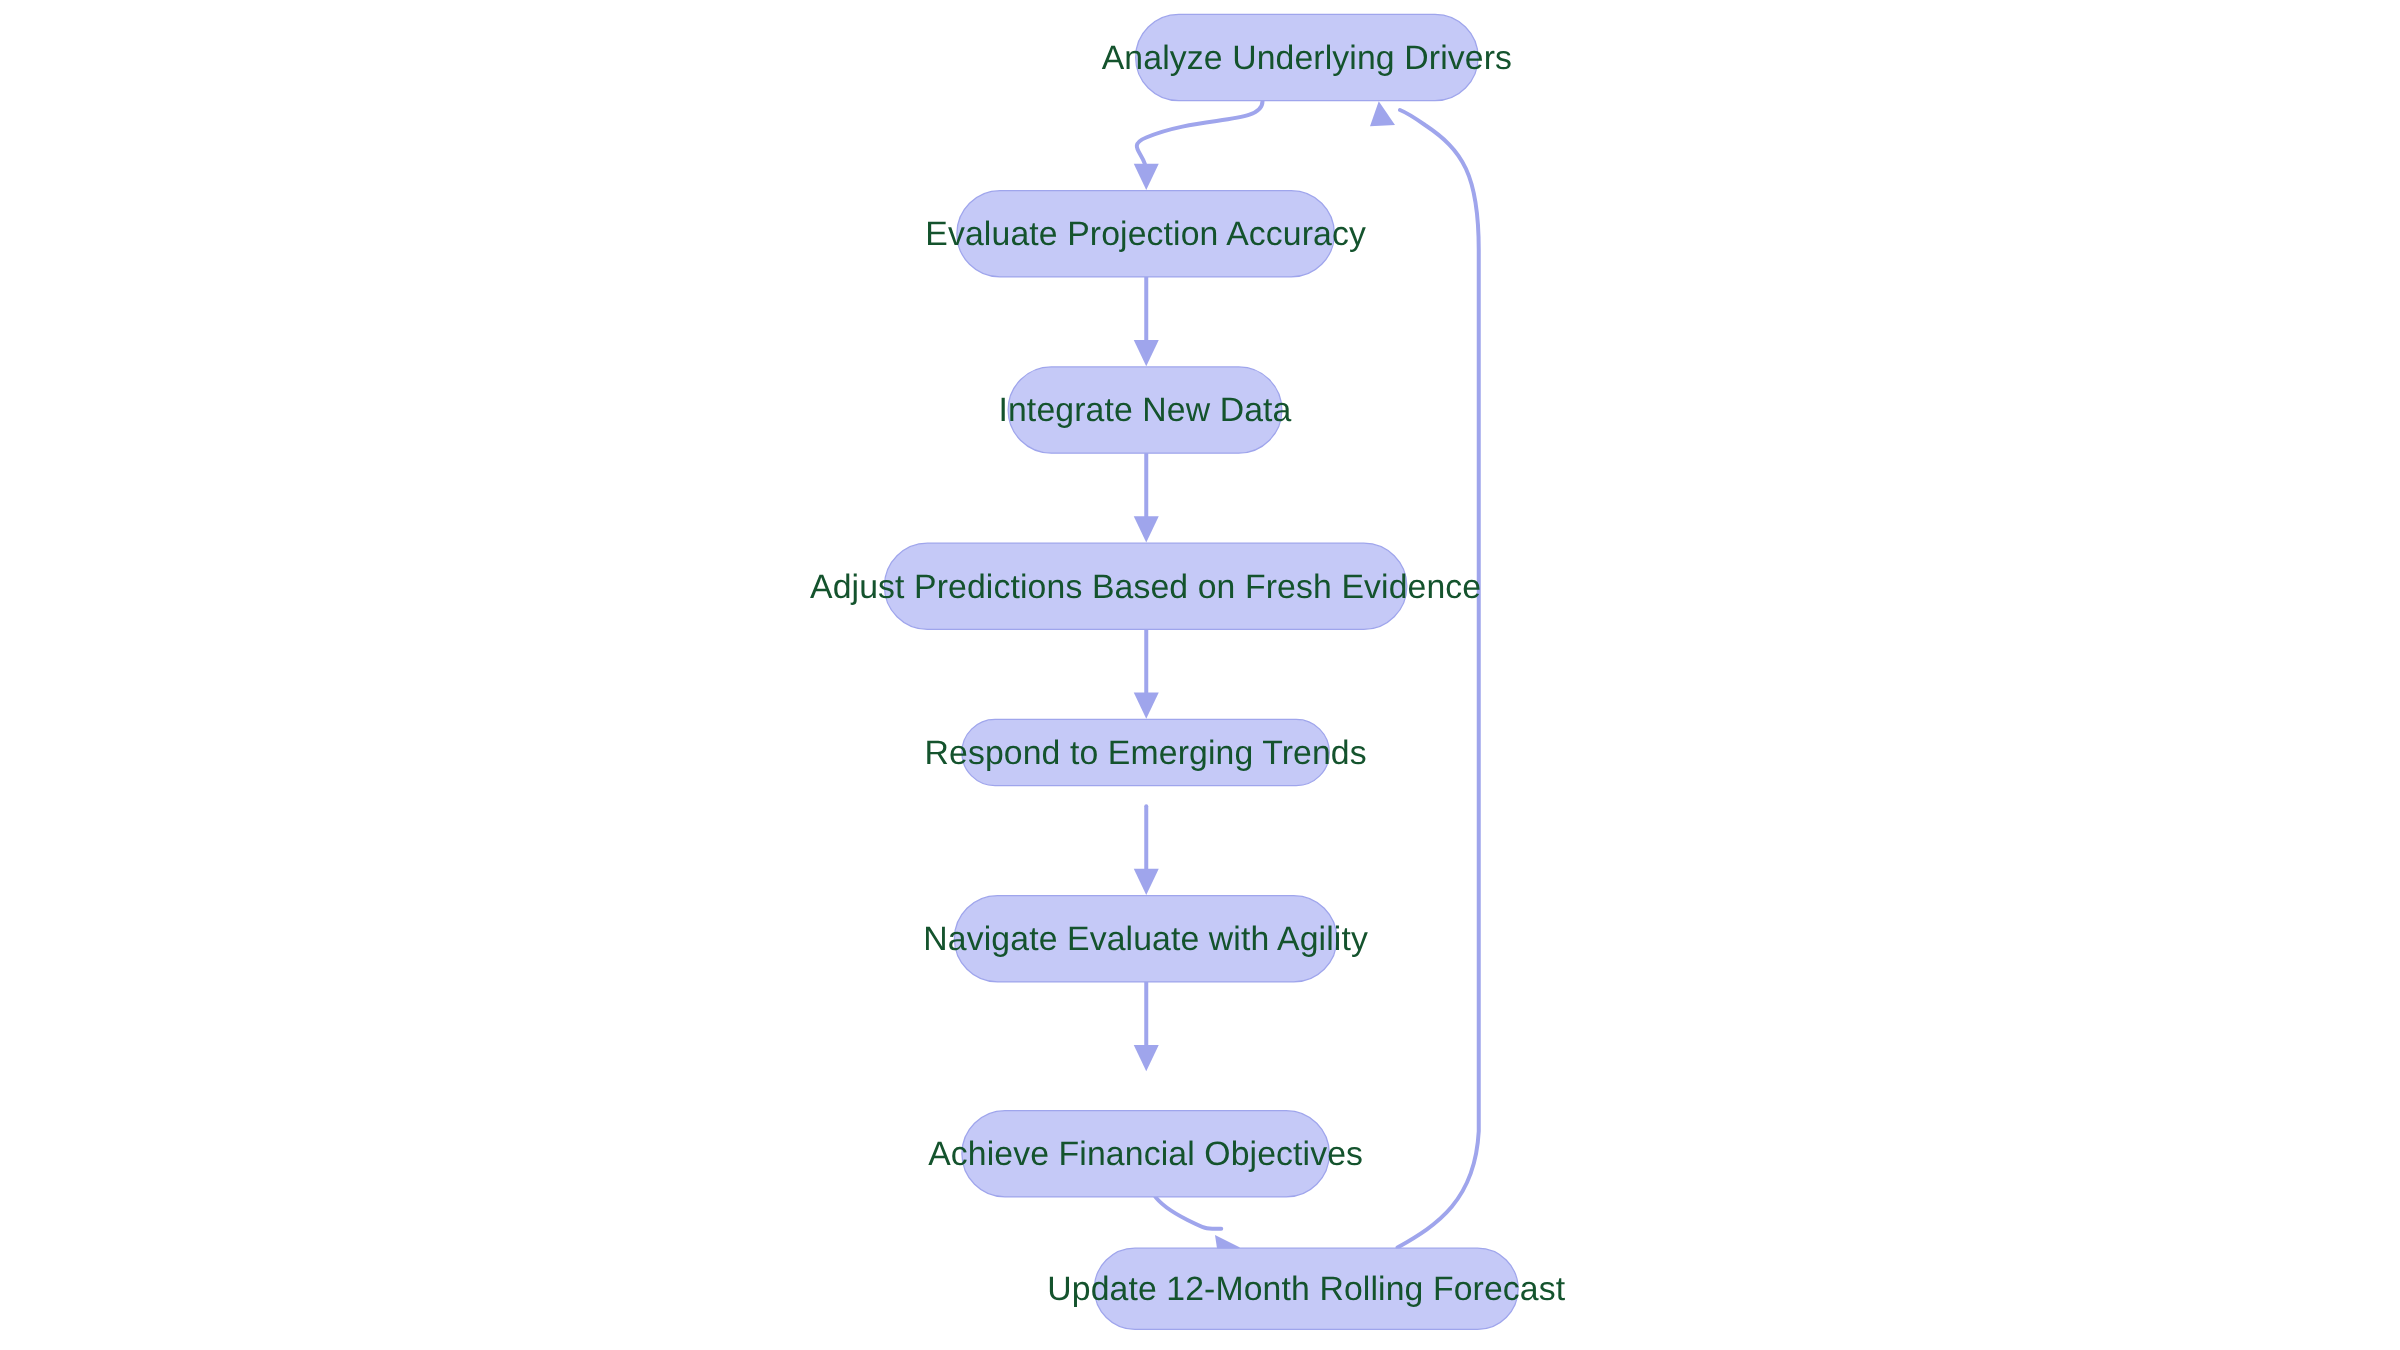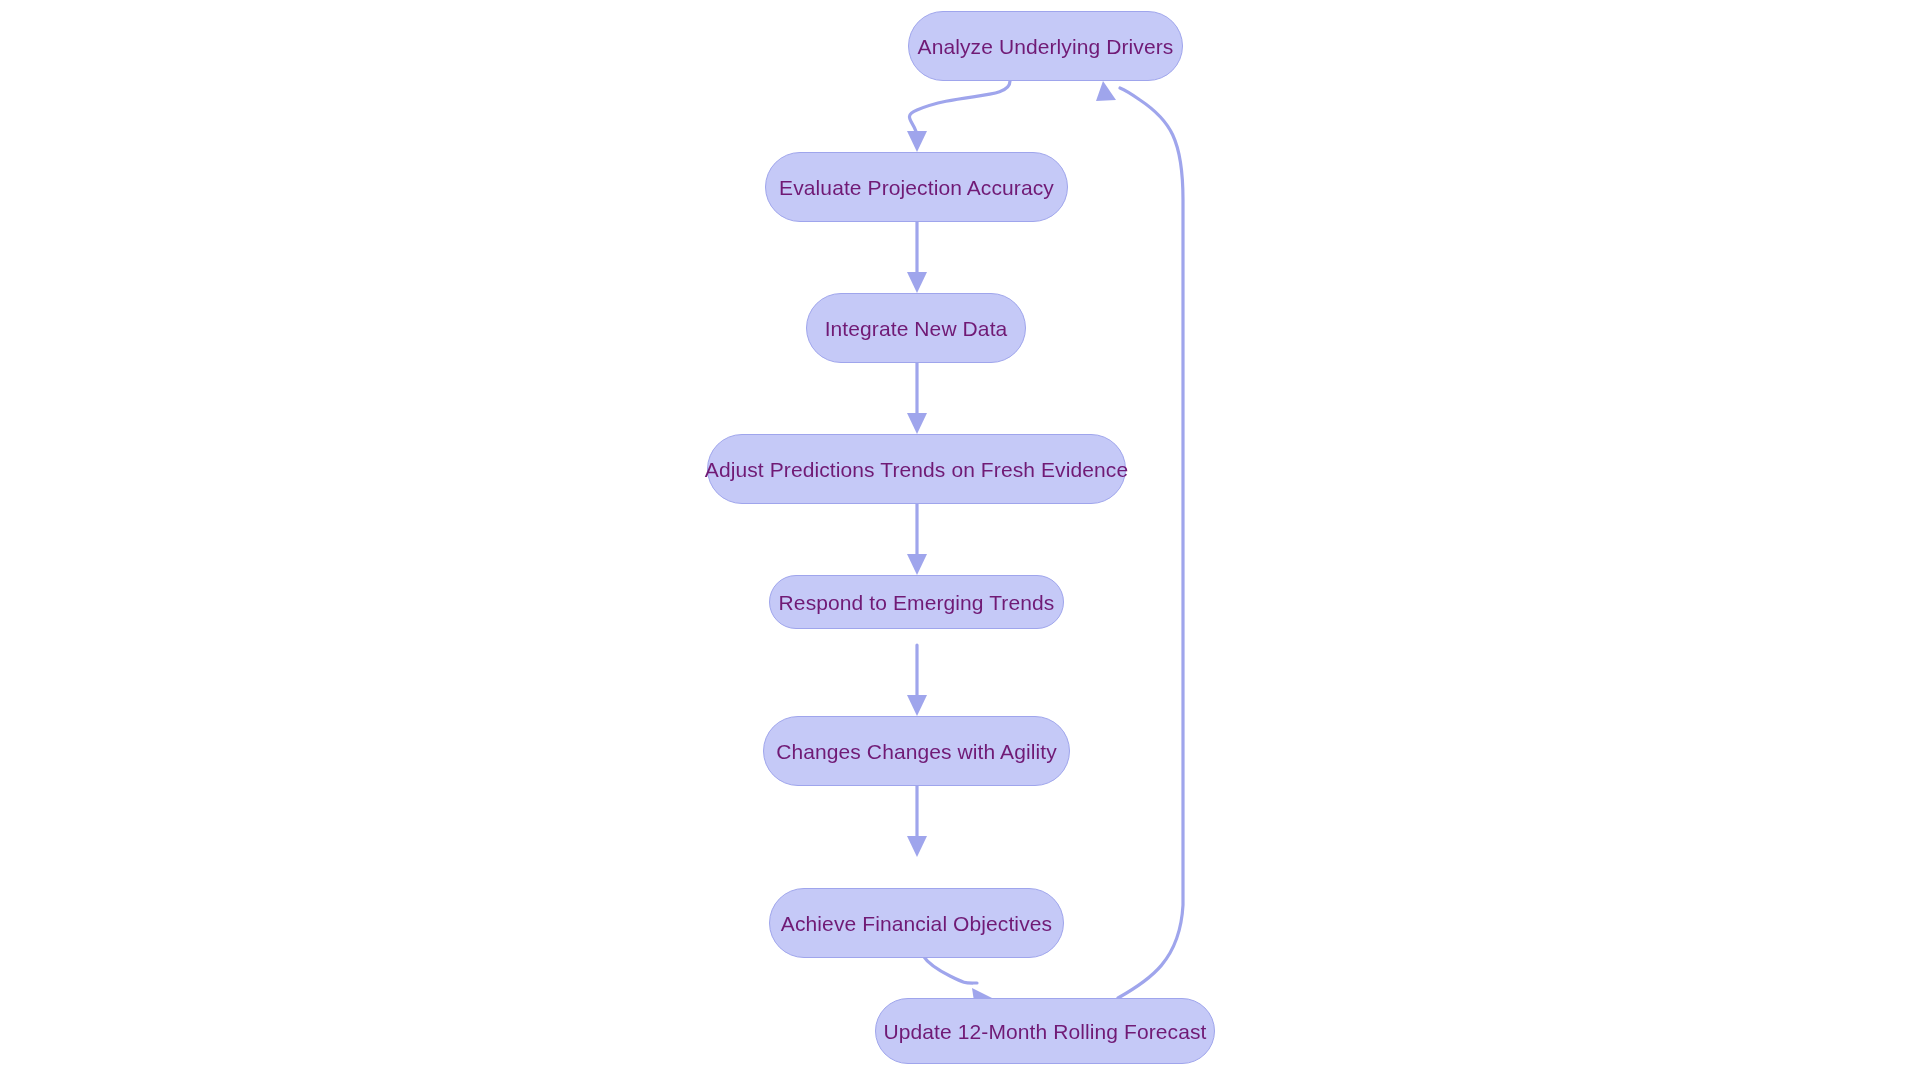--- a/index.html
+++ b/index.html
@@ -48,22 +48,22 @@
   }
   .flow-node {
     position: absolute;
     box-sizing: border-box;
     display: flex;
     align-items: center;
     justify-content: center;
     background: #c5c9f7;
     border: 1.6px solid #9fa5ec;
     border-radius: 999px;
-    color: #701a75;
-    font-size: 21px;
+    color: #14532d;
+    font-size: 27px;
     font-weight: 400;
     letter-spacing: 0.1px;
     white-space: nowrap;
     text-align: center;
     line-height: 1;
     user-select: none;
   }
   .flow-node .node-label {
     display: block;
     padding: 0 4px;
@@ -129,29 +129,29 @@
 
     <div class="flow-node" style="left:806px; top:293px; width:220px; height:70px;">
       <span class="node-label">Integrate New Data</span>
     </div>
 
     <div class="flow-node" style="left:765px; top:152px; width:303px; height:70px;">
       <span class="node-label">Evaluate Projection Accuracy</span>
     </div>
 
     <div class="flow-node" style="left:707px; top:434px; width:419px; height:70px;">
-      <span class="node-label">Adjust Predictions Trends on Fresh Evidence</span>
+      <span class="node-label">Adjust Predictions Based on Fresh Evidence</span>
     </div>
 
     <div class="flow-node" style="left:769px; top:575px; width:295px; height:54px;">
       <span class="node-label">Respond to Emerging Trends</span>
     </div>
 
     <div class="flow-node" style="left:763px; top:716px; width:307px; height:70px;">
-      <span class="node-label">Changes Changes with Agility</span>
+      <span class="node-label">Navigate Evaluate with Agility</span>
     </div>
 
     <div class="flow-node" style="left:769px; top:888px; width:295px; height:70px;text-align:center;">
       <span class="node-label">Achieve Financial Objectives</span>
     </div>
 
     <div class="flow-node" style="left:875px; top:998px; width:340px; height:66px;">
       <span class="node-label">Update 12-Month Rolling Forecast</span>
     </div>
 

